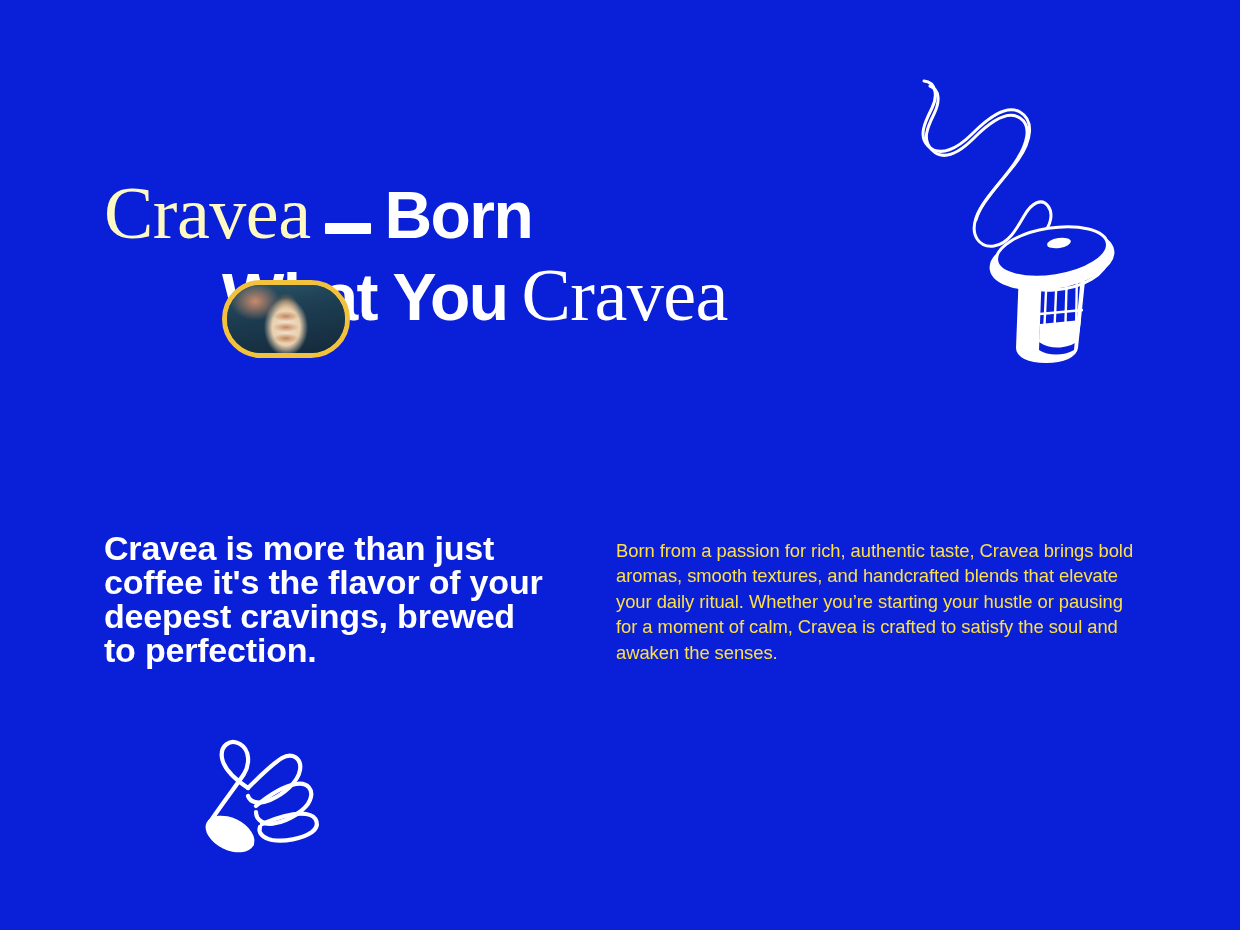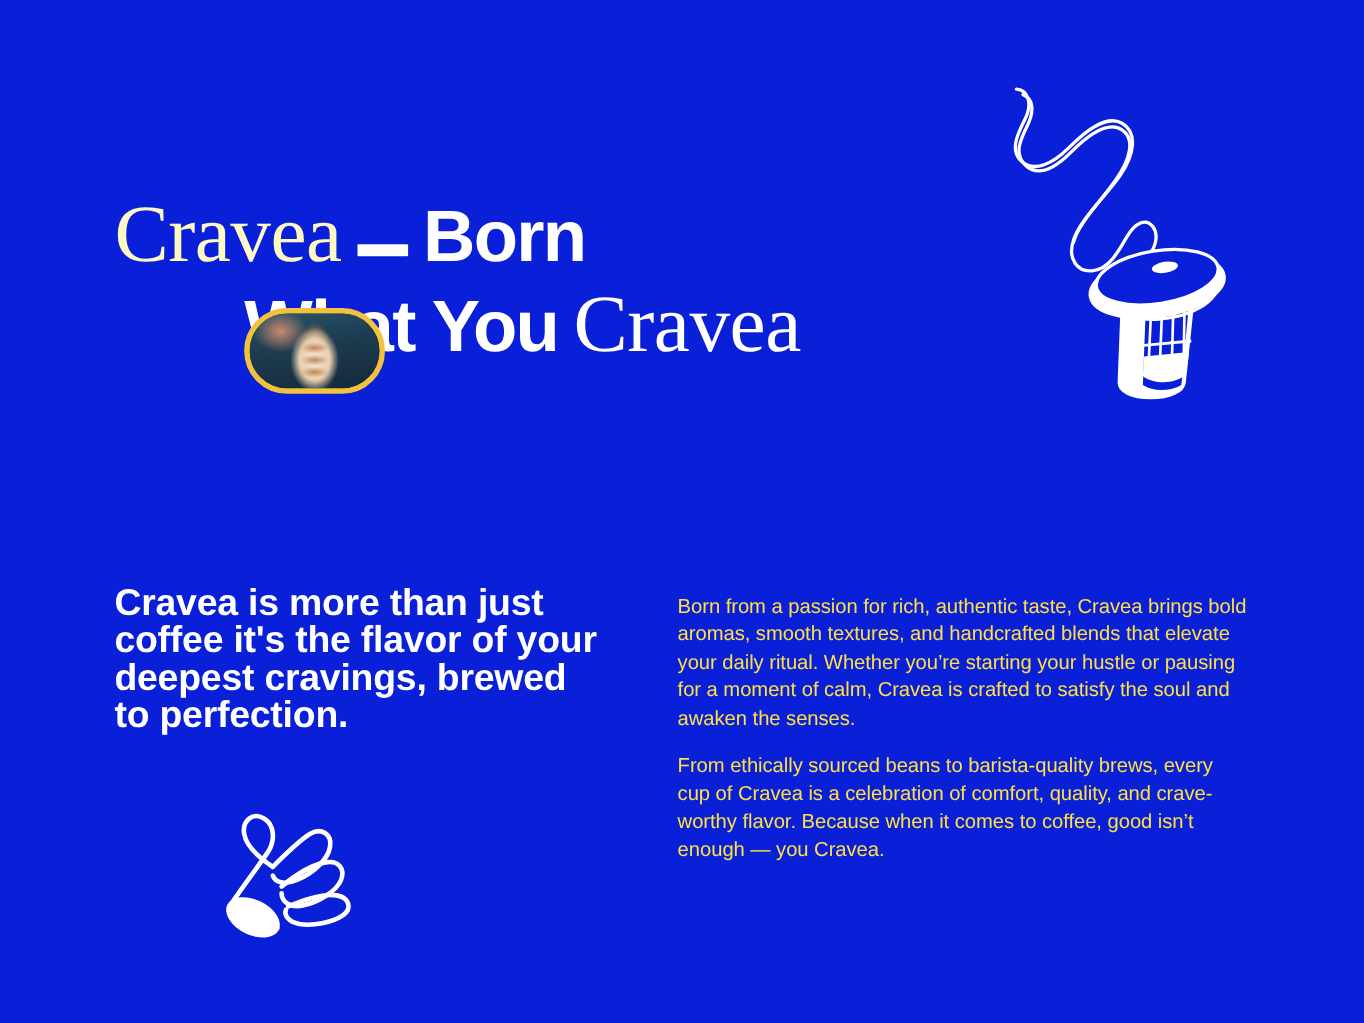--- a/index.html
+++ b/index.html
@@ -214,14 +214,13 @@
       <path d="M14 96 L56 118"></path>
     </g>
     <ellipse cx="34" cy="108" rx="26" ry="16" transform="rotate(26 34 108)" fill="#ffffff"></ellipse>
   </svg>
 </div>
 
 <div class="lead-heading">Cravea is more than just coffee it's the flavor of your deepest cravings, brewed to perfection.</div>
 
 <div class="body-copy">
   <p>Born from a passion for rich, authentic taste, Cravea brings bold aromas, smooth textures, and handcrafted blends that elevate your daily ritual. Whether you’re starting your hustle or pausing for a moment of calm, Cravea is crafted to satisfy the soul and awaken the senses.</p>
-  <p>From ethically sourced beans to barista-quality brews, every cup of Cravea is a celebration of comfort, quality, and crave-worthy flavor. Because when it comes to coffee, good isn’t enough — you Cravea.</p>
 </div>
 
 </body></html>

